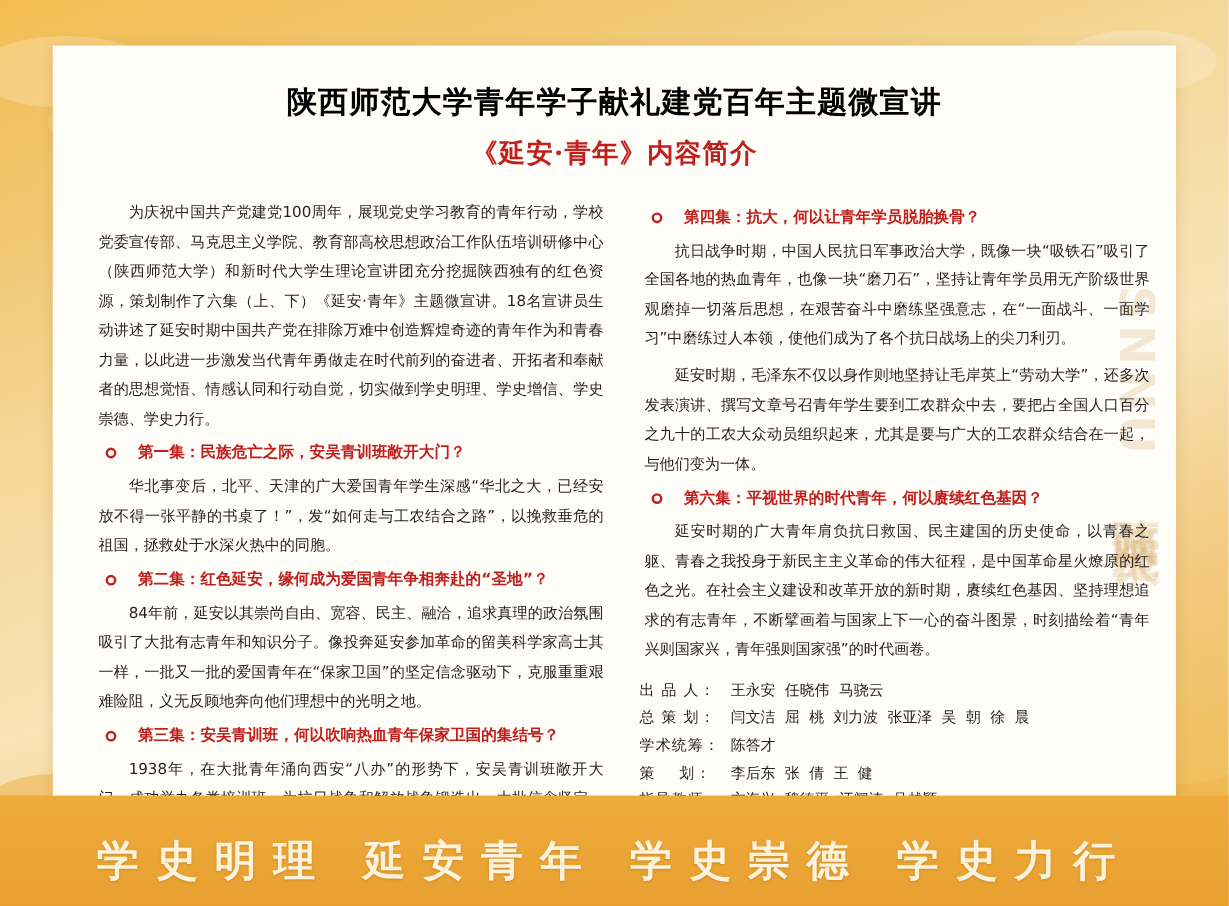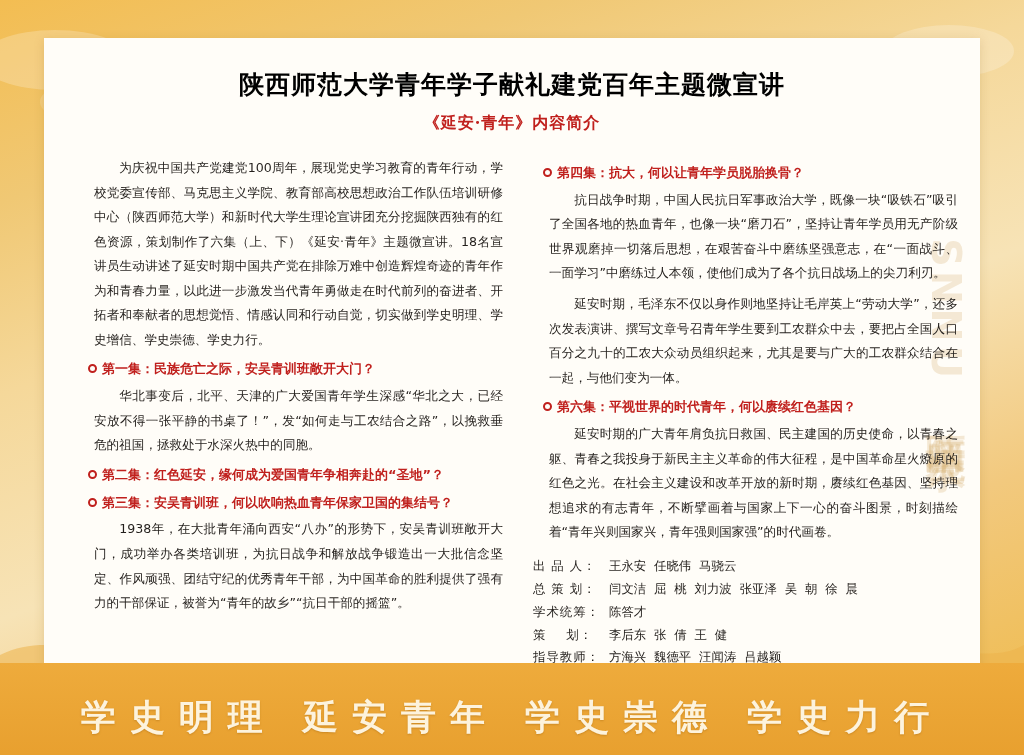--- a/index.html
+++ b/index.html
@@ -79,46 +79,47 @@
     font-weight: bold;
     font-size: 25px;
     letter-spacing: 1px;
     margin: 4px 0 0 0;
   }
   .title-sub {
     text-align: center;
     color: #c0201d;
     font-family: "DejaVu Serif", serif;
     font-weight: bold;
-    font-size: 16px;
+    font-size: 22px;
     letter-spacing: 1px;
     margin: 12px 0 0 0;
   }
   .columns {
     display: flex;
     margin-top: 22px;
     gap: 30px;
   }
   .col {
     width: 425px;
     flex: 0 0 425px;
   }
   .para {
     font-size: 12.6px;
     line-height: 1.95;
     color: #231f1c;
     text-align: justify;
     text-indent: 2em;
-    margin: 0 0 6px 16px;
+    margin: 0 0 6px 4px;
     font-family: "DejaVu Sans", sans-serif;
   }
   .qhead {
     display: flex;
     align-items: flex-start;
     margin: 7px 0 4px 0;
+    gap: 13px;
   }
   .qhead .dot {
     flex: 0 0 auto;
     width: 9px;
     height: 9px;
     border: 2px solid #c0201d;
     border-radius: 50%;
     margin: 5px 5px 0 10px;
     box-sizing: border-box;
   }
@@ -211,20 +212,21 @@
           <div class="qhead">
             <span class="dot"></span>
             <span class="qtext">第一集：民族危亡之际，安吴青训班敞开大门？</span>
           </div>
           <p class="para">华北事变后，北平、天津的广大爱国青年学生深感“华北之大，已经安放不得一张平静的书桌了！”，发“如何走与工农结合之路”，以挽救垂危的祖国，拯救处于水深火热中的同胞。</p>
 
           <div class="qhead">
             <span class="dot"></span>
             <span class="qtext">第二集：红色延安，缘何成为爱国青年争相奔赴的“圣地”？</span>
           </div>
+          <p class="para">84年前，延安以其崇尚自由、宽容、民主、融洽，追求真理的政治氛围吸引了大批有志青年和知识分子。像投奔延安参加革命的留美科学家高士其一样，一批又一批的爱国青年在“保家卫国”的坚定信念驱动下，克服重重艰难险阻，义无反顾地奔向他们理想中的光明之地。</p>
 
           <div class="qhead">
             <span class="dot"></span>
             <span class="qtext">第三集：安吴青训班，何以吹响热血青年保家卫国的集结号？</span>
           </div>
           <p class="para">1938年，在大批青年涌向西安“八办”的形势下，安吴青训班敞开大门，成功举办各类培训班，为抗日战争和解放战争锻造出一大批信念坚定、作风顽强、团结守纪的优秀青年干部，为中国革命的胜利提供了强有力的干部保证，被誉为“青年的故乡”“抗日干部的摇篮”。</p>
         </div>
 
         <div class="col">
           <div class="qhead">

